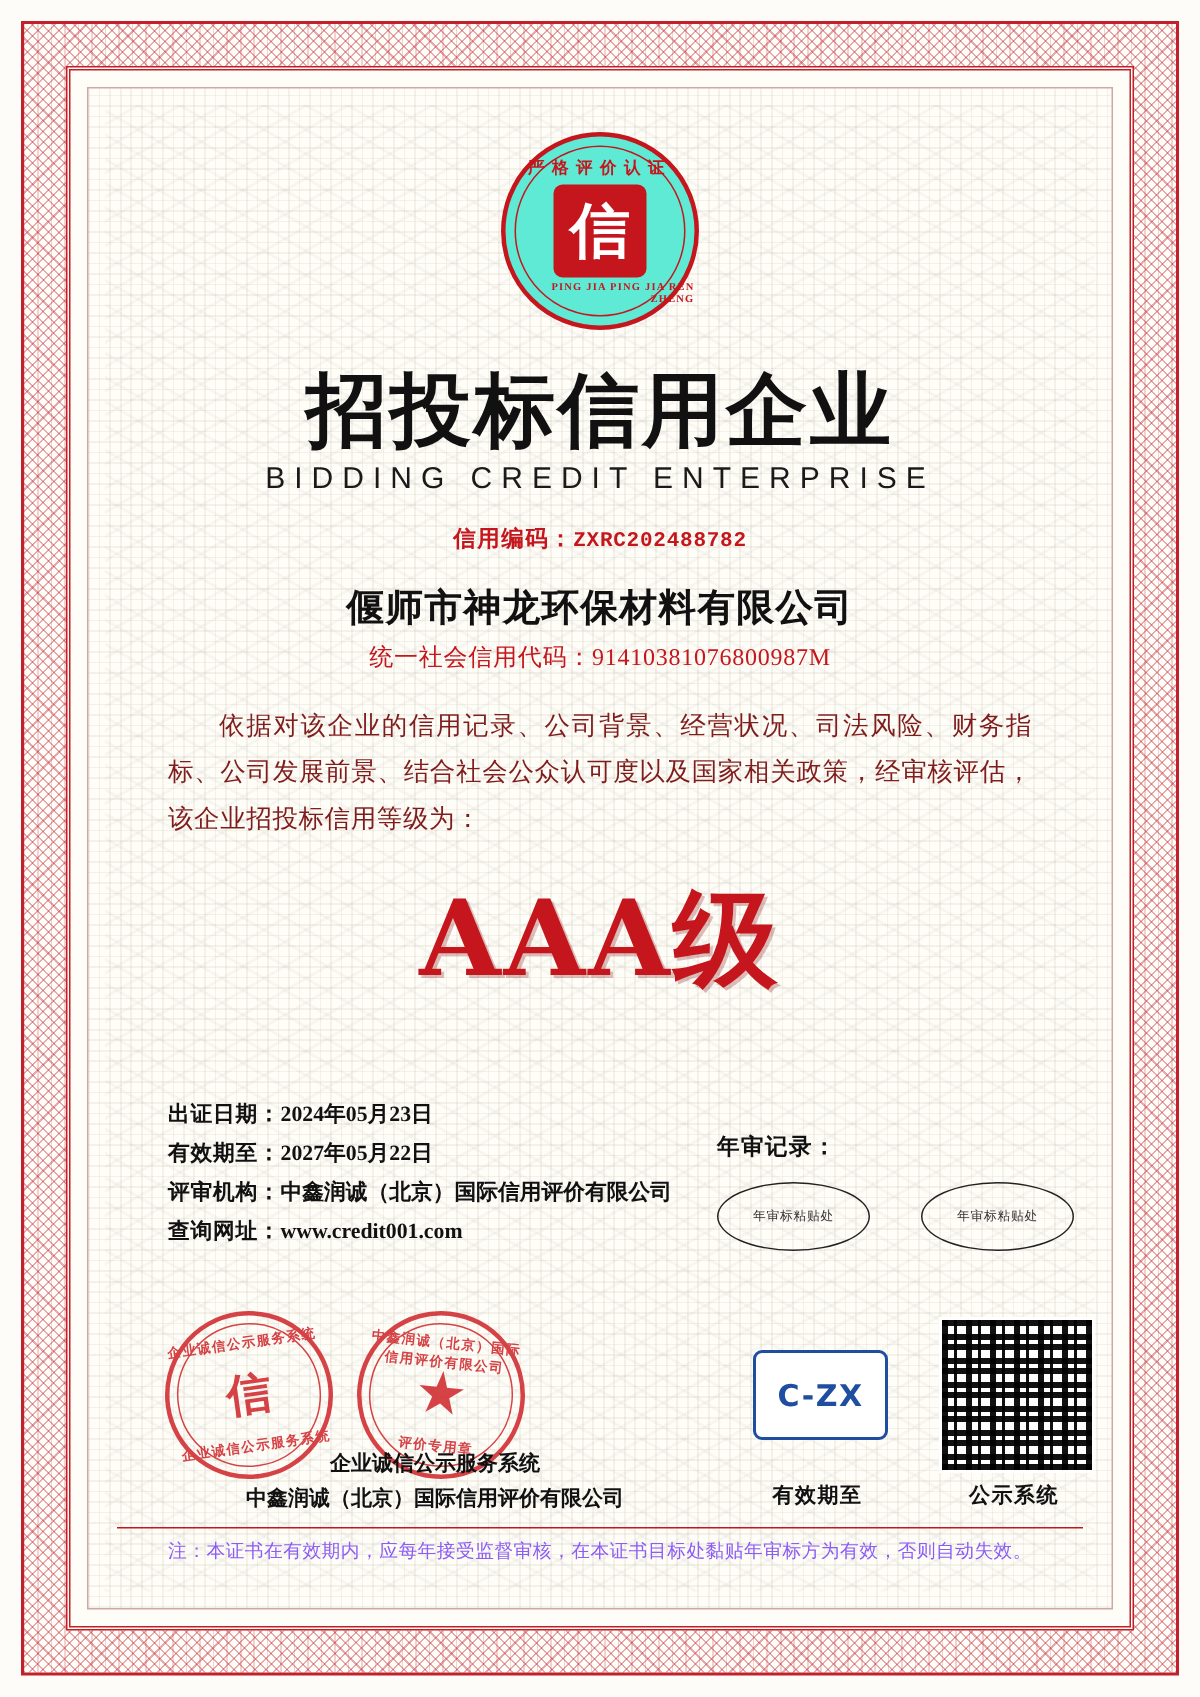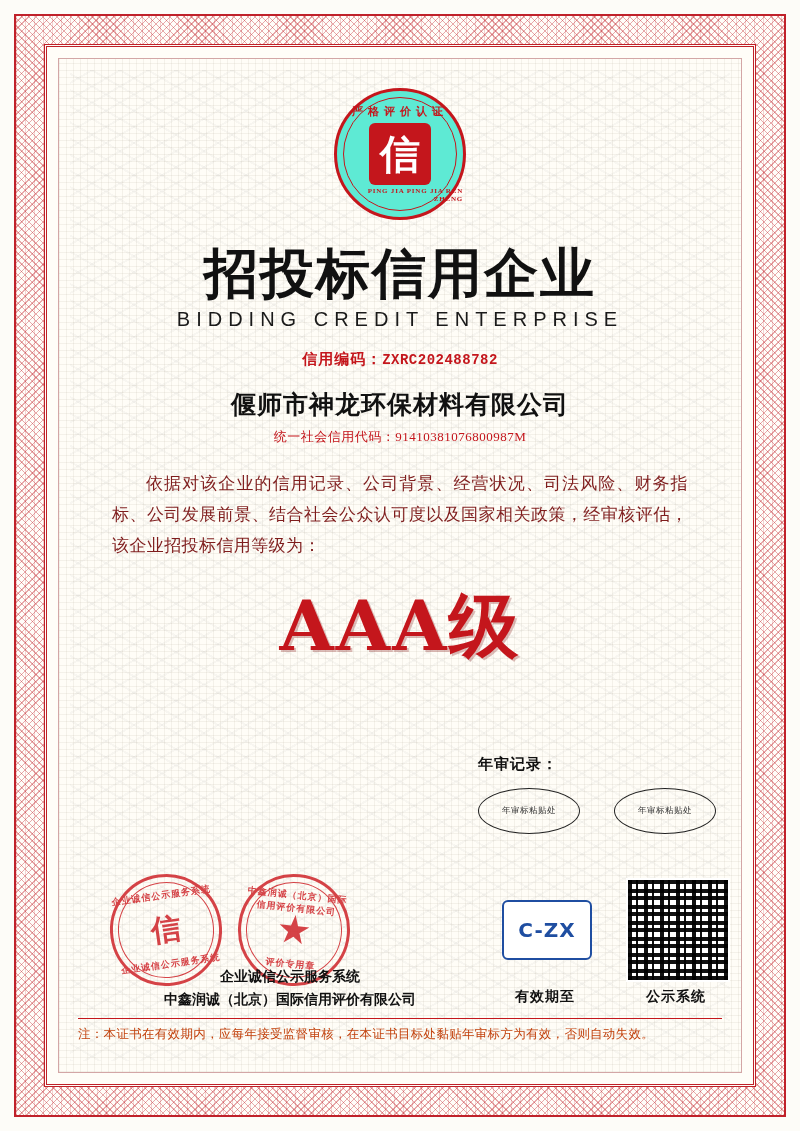--- a/index.html
+++ b/index.html
@@ -177,21 +177,21 @@
     font-size: 25px;
     font-weight: bold;
     color: #111;
     letter-spacing: 1px;
   }
   .uscc {
     position: absolute;
     top: 358px;
     left: 0; right: 0;
     text-align: center;
-    font-size: 13px;
+    font-size: 16px;
     color: #c4161c;
     letter-spacing: .5px;
   }
 
   
   .body-text {
     position: absolute;
     top: 398px;
     left: 42px;
     width: 576px;
@@ -395,23 +395,23 @@
     left: 8px;
     right: 8px;
     top: 948px;
     border-top: 1px solid #c4161c;
   }
   .footer-note {
     position: absolute;
     left: 8px;
     right: 8px;
     top: 956px;
-    text-align: left;
+    text-align: center;
     font-size: 12.5px;
-    color: #c2410c;
+    color: #8b5cf6;
     letter-spacing: .3px;
   }
 </style>
 </head>
 <body>
 
 <div class="cert">
   <div class="border-outer"></div>
   <div class="border-mid"></div>
   <div class="border-inner"></div>
@@ -436,20 +436,34 @@
 
     <div class="company-name">偃师市神龙环保材料有限公司</div>
     <div class="uscc">
       <span>统一社会信用代码：</span><span>91410381076800987M</span>
     </div>
 
     <div class="body-text">依据对该企业的信用记录、公司背景、经营状况、司法风险、财务指标、公司发展前景、结合社会公众认可度以及国家相关政策，经审核评估，该企业招投标信用等级为：</div>
 
     <div class="grade">AAA级</div>
 
+    <div class="info-block">
+      <div class="info-row">
+        <span class="lbl">出证日期：</span><span class="val">2024年05月23日</span>
+      </div>
+      <div class="info-row">
+        <span class="lbl">有效期至：</span><span class="val">2027年05月22日</span>
+      </div>
+      <div class="info-row">
+        <span class="lbl">评审机构：</span><span class="val">中鑫润诚（北京）国际信用评价有限公司</span>
+      </div>
+      <div class="info-row">
+        <span class="lbl">查询网址：</span><span class="val-mono">www.credit001.com</span>
+      </div>
+    </div>
 
     <div class="annual-title">年审记录：</div>
     <div class="annual-stamps">
       <div class="stamp-oval">年审标粘贴处</div>
       <div class="stamp-oval">年审标粘贴处</div>
     </div>
 
     <div class="seals">
       <div class="seal seal-1">
         <div class="seal-arc-top">企业诚信公示服务系统</div>

